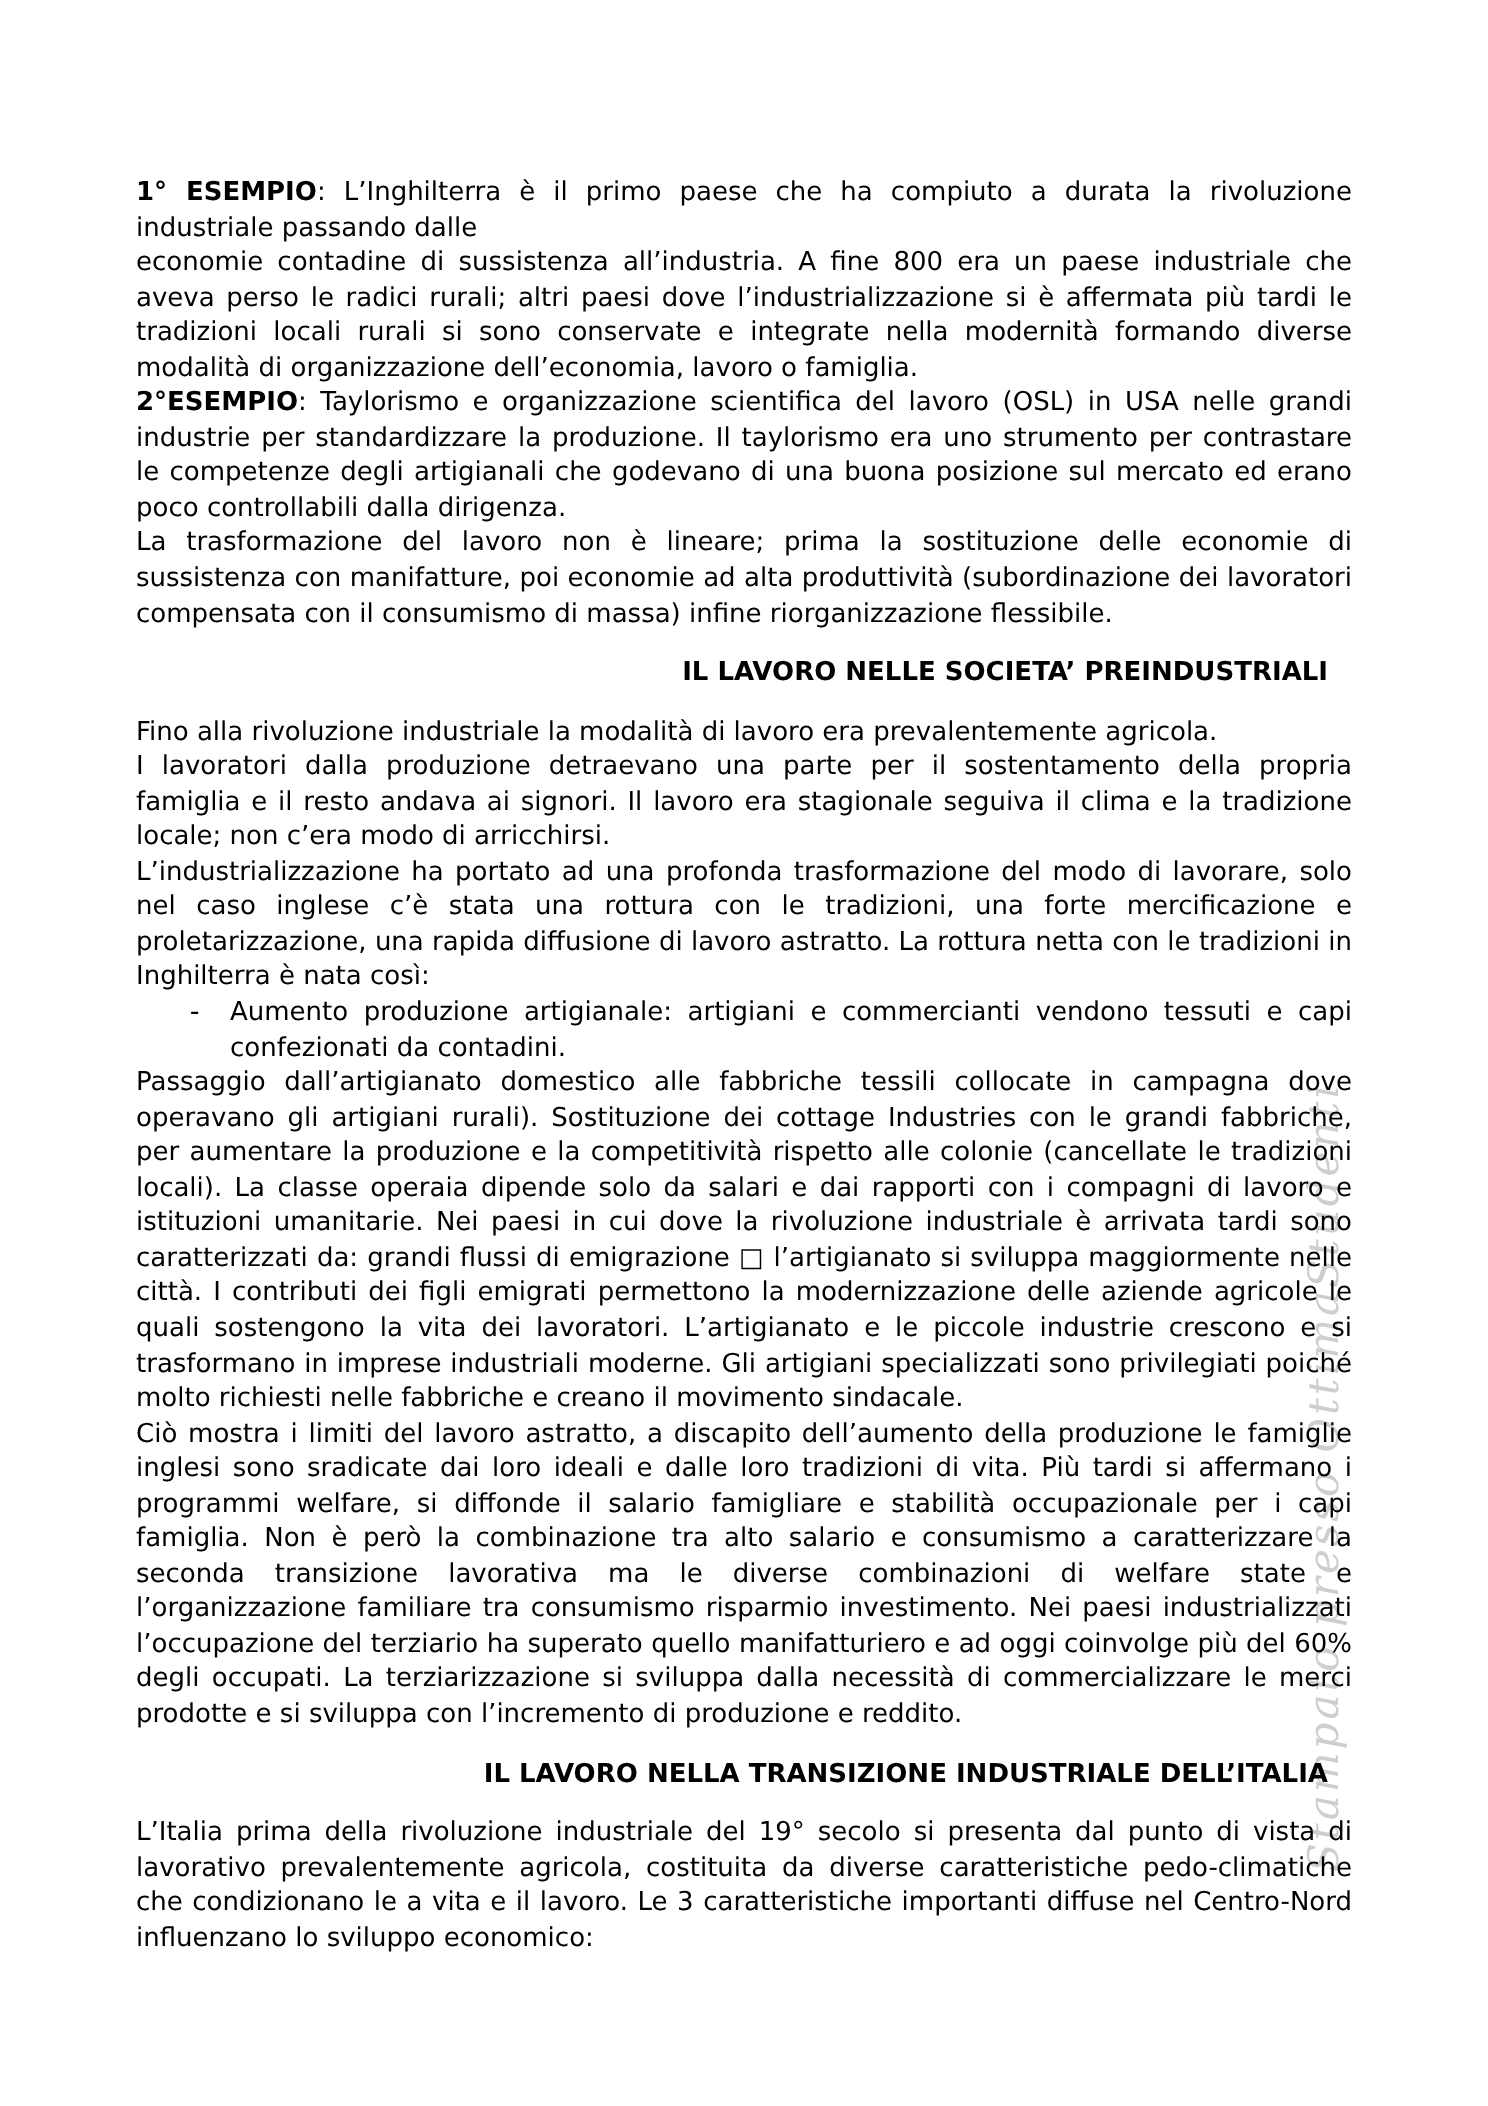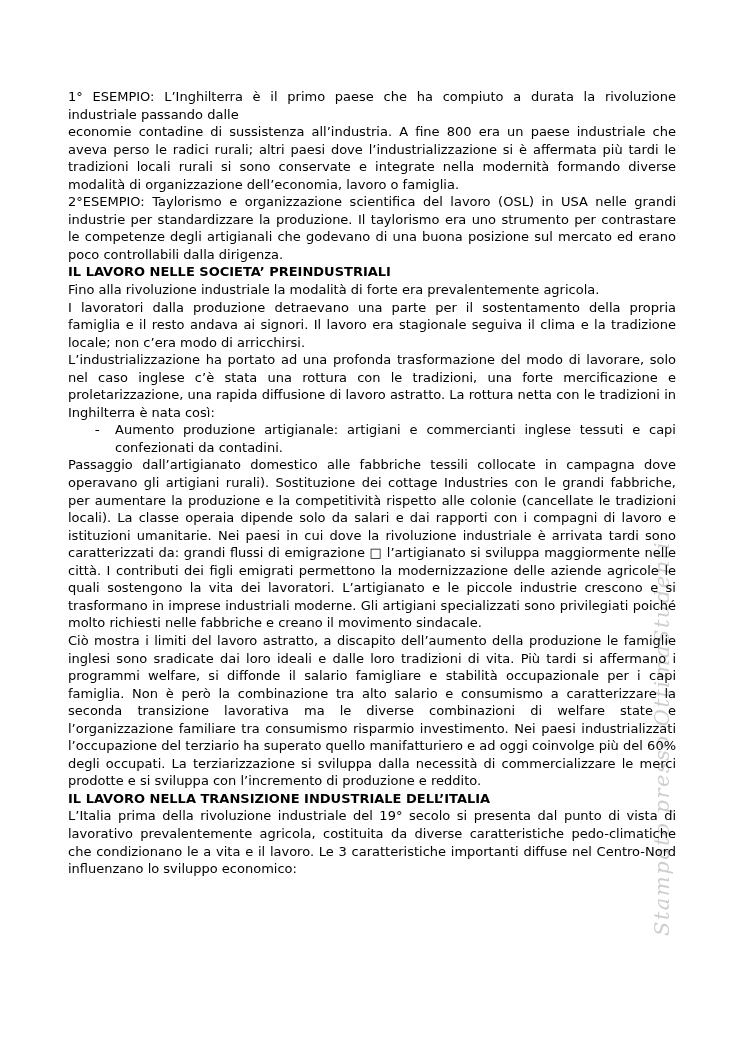--- a/index.html
+++ b/index.html
@@ -35,22 +35,22 @@
       position: absolute;
       left: 68px;
       top: 88px;
       width: 608px;
       font-size: 13px;
       line-height: 17.55px;
       text-align: justify;
       z-index: 2;
     }
     .para { margin: 0; }
-    .heading { margin: 0; font-weight: bold; text-align: left; }
-    .lead { font-weight: normal; margin-top: 13px; }
+    .heading { margin: 12px; font-weight: bold; text-align: right; }
+    .lead { font-weight: bold; margin-top: 13px; }
     .list { margin: 0; }
     .li {
       position: relative;
       padding-left: 47px;
       text-align: justify;
     }
     .li .dash {
       position: absolute;
       left: 27px;
       top: 0;
@@ -64,32 +64,33 @@
   <div class="watermark">Stampato presso OttimaStudenti</div>
 
   <div class="content">
 
     <p class="para"><span class="lead">1° ESEMPIO</span><span>: L’Inghilterra è il primo paese che ha compiuto a durata la rivoluzione industriale passando dalle</span></p>
 
     <p class="para">economie contadine di sussistenza all’industria. A fine 800 era un paese industriale che aveva perso le radici rurali; altri paesi dove l’industrializzazione si è affermata più tardi le tradizioni locali rurali si sono conservate e integrate nella modernità formando diverse modalità di organizzazione dell’economia, lavoro o famiglia.</p>
 
     <p class="para"><span class="lead">2°ESEMPIO</span><span>: Taylorismo e organizzazione scientifica del lavoro (OSL) in USA nelle grandi industrie per standardizzare la produzione. Il taylorismo era uno strumento per contrastare le competenze degli artigianali che godevano di una buona posizione sul mercato ed erano poco controllabili dalla dirigenza.</span></p>
 
+    <p class="para">La trasformazione del lavoro non è lineare; prima la sostituzione delle economie di sussistenza con manifatture, poi economie ad alta produttività (subordinazione dei lavoratori compensata con il consumismo di massa) infine riorganizzazione flessibile.</p>
 
     <p class="heading">IL LAVORO NELLE SOCIETA’ PREINDUSTRIALI</p>
 
-    <p class="para">Fino alla rivoluzione industriale la modalità di forte era prevalentemente agricola.</p>
+    <p class="para">Fino alla rivoluzione industriale la modalità di lavoro era prevalentemente agricola.</p>
     <p class="para">I lavoratori dalla produzione detraevano una parte per il sostentamento della propria famiglia e il resto andava ai signori. Il lavoro era stagionale seguiva il clima e la tradizione locale; non c’era modo di arricchirsi.</p>
 
 
     <p class="para">L’industrializzazione ha portato ad una profonda trasformazione del modo di lavorare, solo nel caso inglese c’è stata una rottura con le tradizioni, una forte mercificazione e proletarizzazione, una rapida diffusione di lavoro astratto. La rottura netta con le tradizioni in Inghilterra è nata così:</p>
 
     <div class="list">
       <div class="li"><span class="dash">-</span></div>
-      <div class="li"><span class="dash">-</span><span>Aumento produzione artigianale: artigiani e commercianti inglese tessuti e capi confezionati da contadini.</span></div>
+      <div class="li"><span class="dash">-</span><span>Aumento produzione artigianale: artigiani e commercianti vendono tessuti e capi confezionati da contadini.</span></div>
     </div>
 
     <p class="para">Passaggio dall’artigianato domestico alle fabbriche tessili collocate in campagna dove operavano gli artigiani rurali). Sostituzione dei cottage Industries con le grandi fabbriche, per aumentare la produzione e la competitività rispetto alle colonie (cancellate le tradizioni locali). La classe operaia dipende solo da salari e dai rapporti con i compagni di lavoro e istituzioni umanitarie. Nei paesi in cui dove la rivoluzione industriale è arrivata tardi sono caratterizzati da: grandi flussi di emigrazione □ l’artigianato si sviluppa maggiormente nelle città. I contributi dei figli emigrati permettono la modernizzazione delle aziende agricole le quali sostengono la vita dei lavoratori. L’artigianato e le piccole industrie crescono e si trasformano in imprese industriali moderne. Gli artigiani specializzati sono privilegiati poiché molto richiesti nelle fabbriche e creano il movimento sindacale.</p>
     <p class="para">Ciò mostra i limiti del lavoro astratto, a discapito dell’aumento della produzione le famiglie inglesi sono sradicate dai loro ideali e dalle loro tradizioni di vita. Più tardi si affermano i programmi welfare, si diffonde il salario famigliare e stabilità occupazionale per i capi famiglia. Non è però la combinazione tra alto salario e consumismo a caratterizzare la seconda transizione lavorativa ma le diverse combinazioni di welfare state e l’organizzazione familiare tra consumismo risparmio investimento. Nei paesi industrializzati l’occupazione del terziario ha superato quello manifatturiero e ad oggi coinvolge più del 60% degli occupati. La terziarizzazione si sviluppa dalla necessità di commercializzare le merci prodotte e si sviluppa con l’incremento di produzione e reddito.</p>
 
     <p class="heading">IL LAVORO NELLA TRANSIZIONE INDUSTRIALE DELL’ITALIA</p>
 
     <p class="para">L’Italia prima della rivoluzione industriale del 19° secolo si presenta dal punto di vista di lavorativo prevalentemente agricola, costituita da diverse caratteristiche pedo-climatiche che condizionano le a vita e il lavoro. Le 3 caratteristiche importanti diffuse nel Centro-Nord influenzano lo sviluppo economico:</p>
 
   </div>

